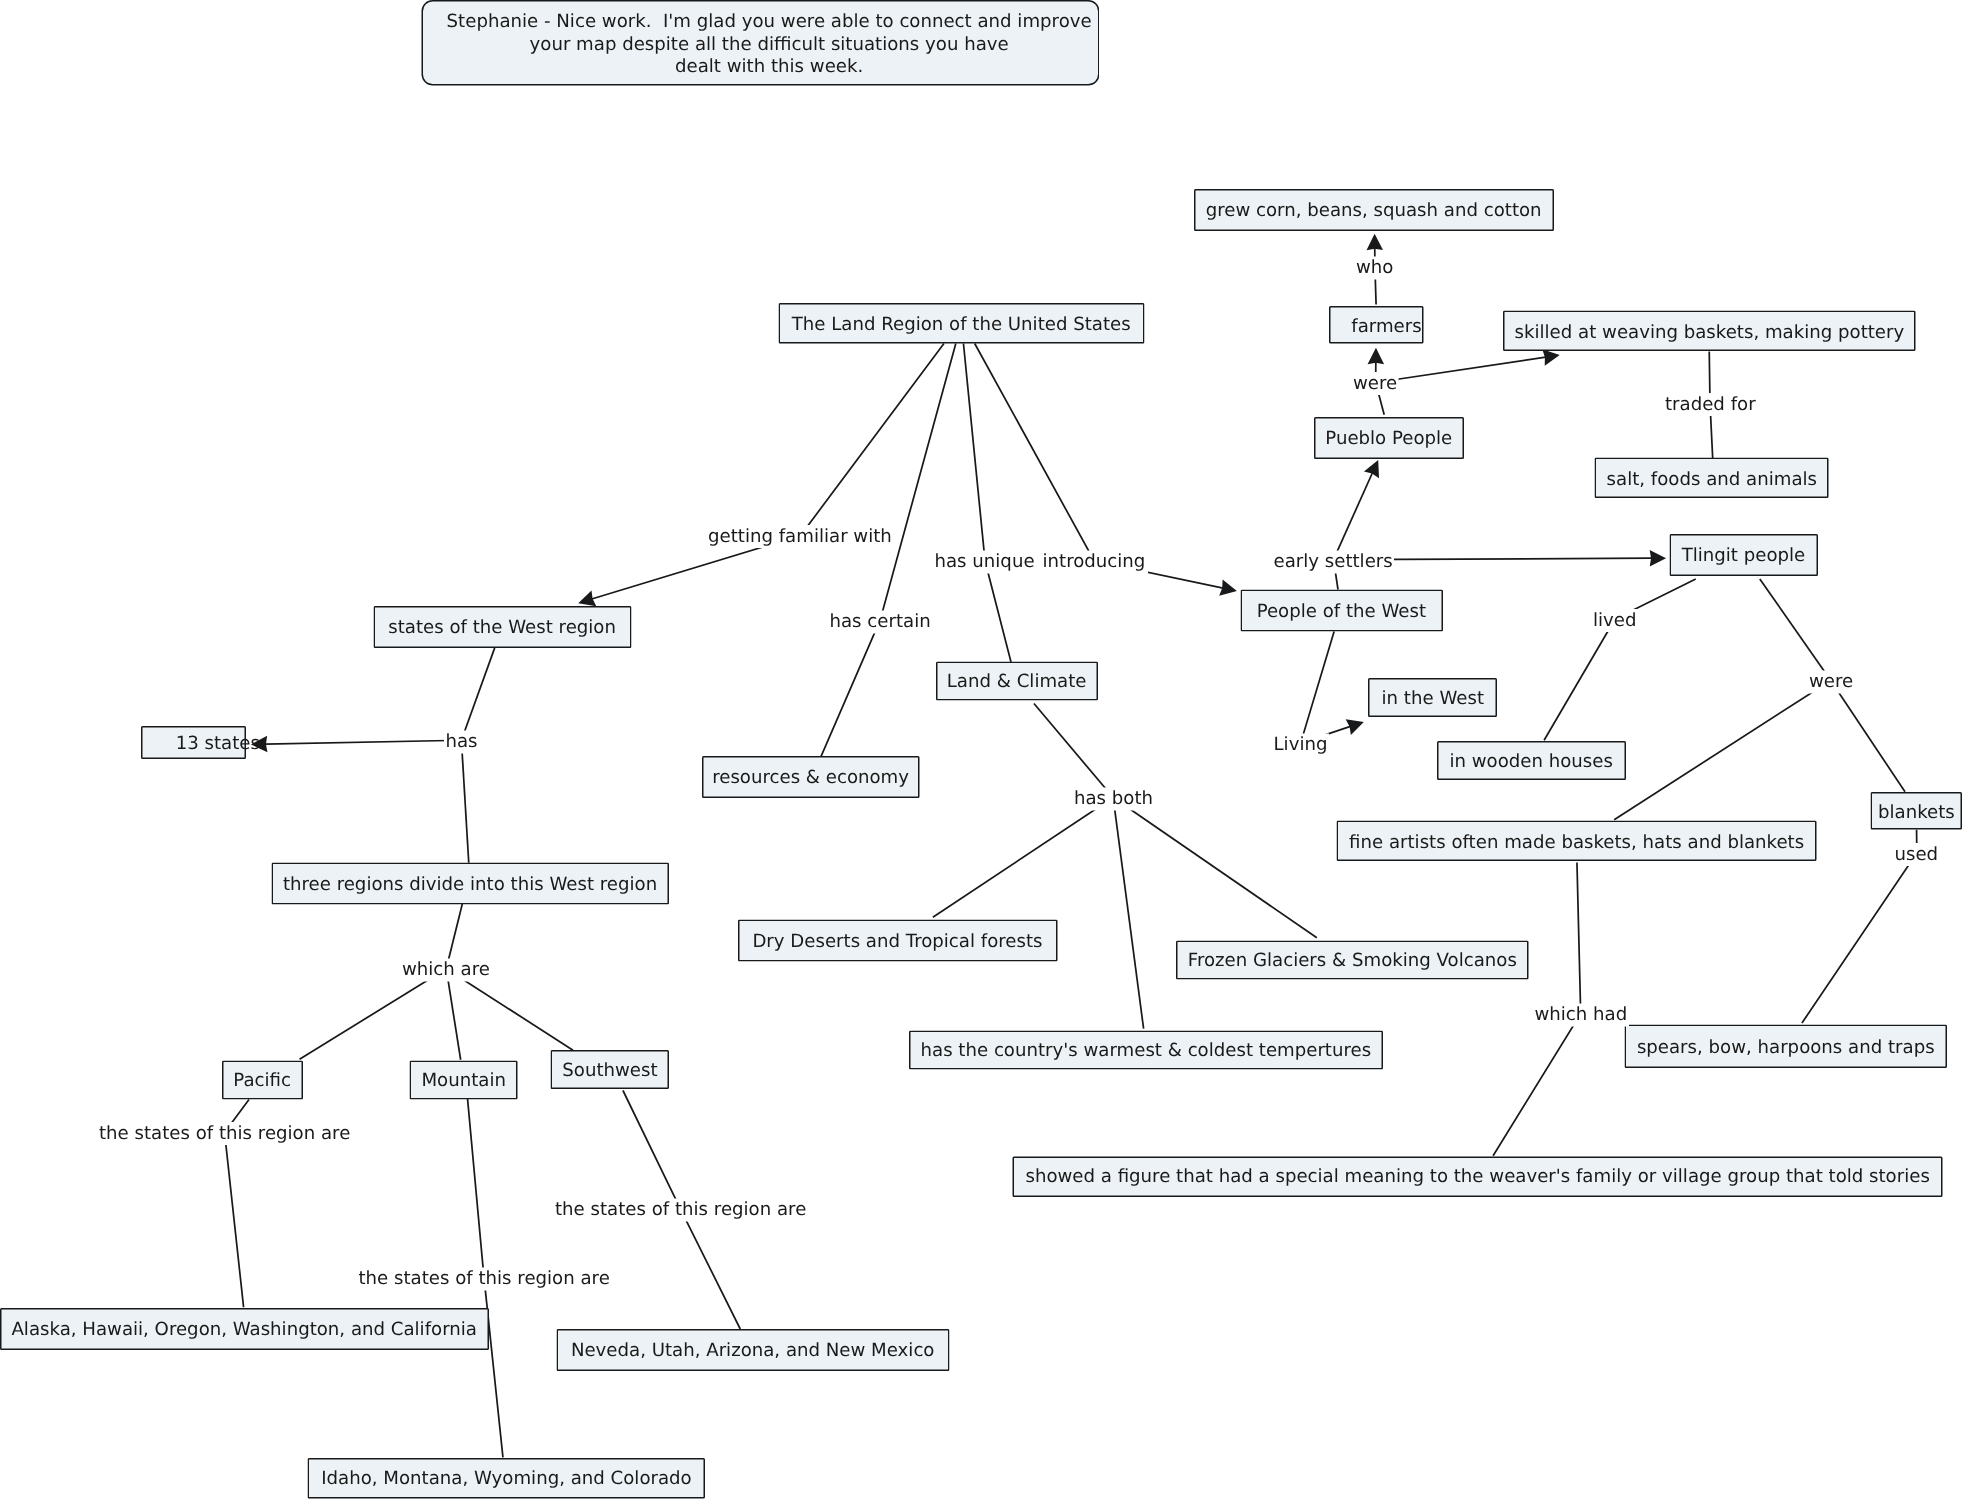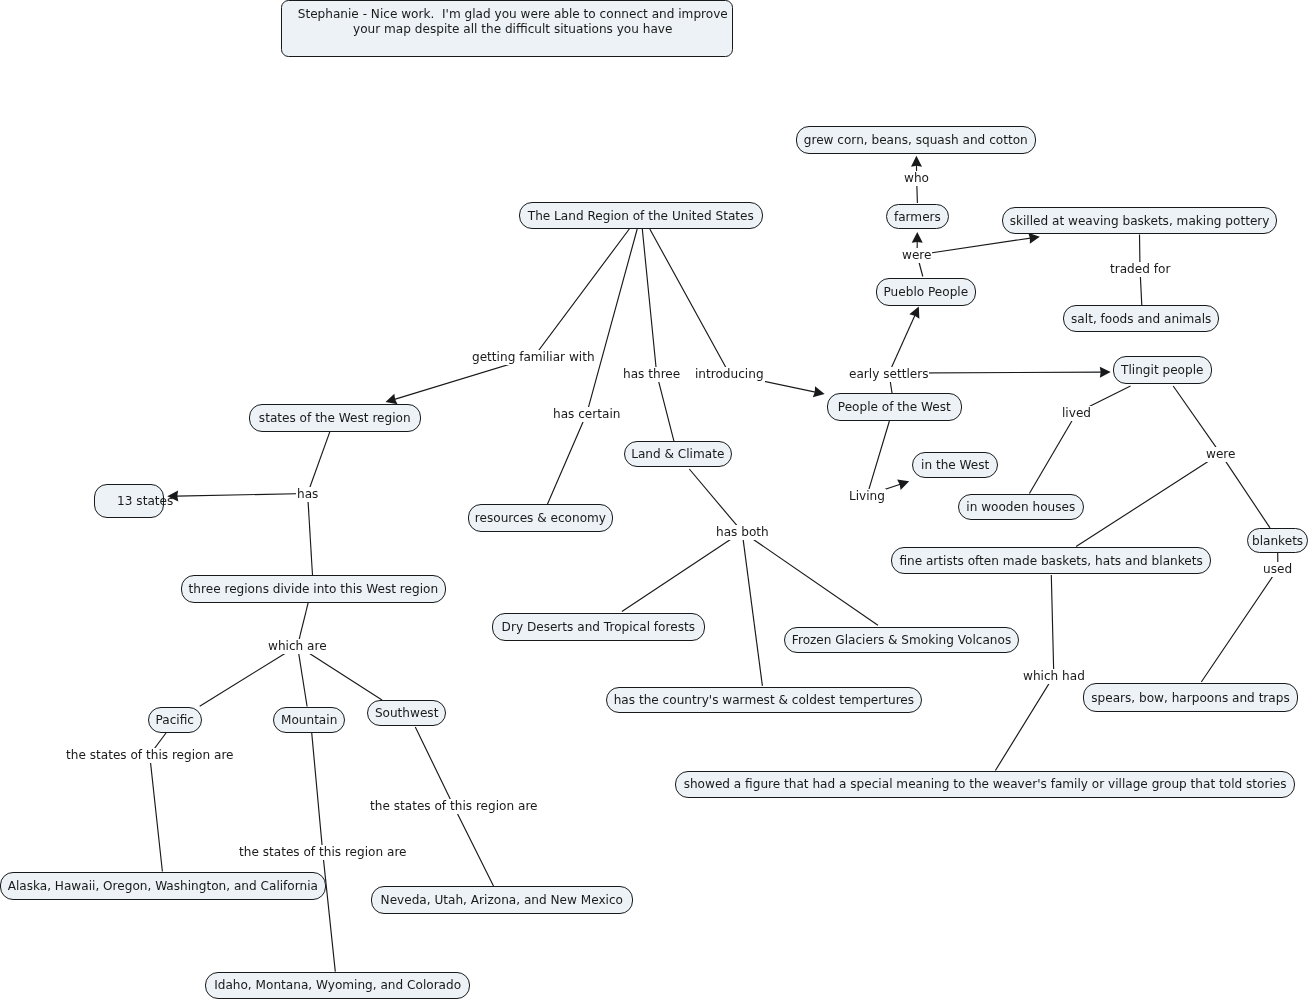--- a/index.html
+++ b/index.html
@@ -12,21 +12,21 @@
     color:#1a1a1a;
     overflow:hidden;
   }
   #canvas { position:relative; width:1312px; height:1002px; background:#ffffff; }
   #edge-layer { position:absolute; left:0; top:0; width:1312px; height:1002px; }
   .node {
     position:absolute;
     box-sizing:border-box;
     background:#ecf2f5;
     border:1.5px solid #17191a;
-    border-radius:13px;
+    border-radius:1px;
     display:flex;
     align-items:center;
     justify-content:center;
     white-space:nowrap;
     line-height:12px;
     will-change:transform;
   }
   .comment {
     position:absolute;
     box-sizing:border-box;
@@ -94,28 +94,29 @@
       <polyline points="297.50,645.80 199.70,706.20" fill="none" stroke="#17191a" stroke-width="1.15"></polyline>
       <polyline points="297.50,645.80 307.10,706.50" fill="none" stroke="#17191a" stroke-width="1.15"></polyline>
       <polyline points="297.50,645.80 382.00,700.10" fill="none" stroke="#17191a" stroke-width="1.15"></polyline>
       <polyline points="166.00,733.00 149.70,755.00 162.40,871.50" fill="none" stroke="#17191a" stroke-width="1.15"></polyline>
       <polyline points="415.30,727.00 453.50,805.70 493.50,886.00" fill="none" stroke="#17191a" stroke-width="1.15"></polyline>
       <polyline points="311.70,732.60 322.60,851.10 335.30,971.60" fill="none" stroke="#17191a" stroke-width="1.15"></polyline>
     </svg>
   <div class="comment" style="left:281.2px;top:-0.2px;width:451.5px;height:56.6px;">
     <div>Stephanie - Nice work.  I'm glad you were able to connect and improve</div>
     <div>your map despite all the difficult situations you have</div>
+    <div>dealt with this week.</div>
   </div>
   <div class="node" style="left:796.0px;top:126.0px;width:239.5px;height:28px;">
       <span>grew corn, beans, squash and cotton</span>
     </div>
   <div class="node" style="left:519.4px;top:202.0px;width:243.6px;height:27px;">
       <span>The Land Region of the United States</span>
     </div>
-  <div class="node" style="left:885.5px;top:204.3px;width:62.8px;height:25px;">
+  <div class="node" style="left:885.5px;top:204.3px;width:62.8px;height:25px;justify-content:flex-end;">
       <span>farmers</span>
     </div>
   <div class="node" style="left:1001.5px;top:207.0px;width:275.2px;height:27.4px;">
       <span>skilled at weaving baskets, making pottery</span>
     </div>
   <div class="node" style="left:875.9px;top:277.6px;width:99.7px;height:27.5px;">
       <span>Pueblo People</span>
     </div>
   <div class="node" style="left:1063.4px;top:305.4px;width:156.4px;height:27.1px;">
       <span>salt, foods and animals</span>
@@ -128,21 +129,21 @@
     </div>
   <div class="node" style="left:248.8px;top:404.3px;width:171.5px;height:27.6px;">
       <span>states of the West region</span>
     </div>
   <div class="node" style="left:623.7px;top:441.3px;width:107.5px;height:26px;">
       <span>Land &amp; Climate</span>
     </div>
   <div class="node" style="left:911.9px;top:452.0px;width:86.4px;height:26px;">
       <span>in the West</span>
     </div>
-  <div class="node" style="left:93.6px;top:484.0px;width:70.4px;height:34px;padding-left:32px;">
+  <div class="node" style="left:93.6px;top:484.0px;width:70.4px;height:22px;padding-left:32px;">
       <span>13 states</span>
     </div>
   <div class="node" style="left:957.5px;top:494.0px;width:125.6px;height:26.1px;">
       <span>in wooden houses</span>
     </div>
   <div class="node" style="left:468.2px;top:504.4px;width:144.8px;height:27.7px;">
       <span>resources &amp; economy</span>
     </div>
   <div class="node" style="left:1247.1px;top:527.9px;width:61.2px;height:25.2px;">
       <span>blankets</span>
@@ -183,21 +184,21 @@
   <div class="node" style="left:371.2px;top:886.2px;width:261.6px;height:27.6px;">
       <span>Neveda, Utah, Arizona, and New Mexico</span>
     </div>
   <div class="node" style="left:204.7px;top:972.0px;width:265.3px;height:26.7px;text-align:right;">
       <span>Idaho, Montana, Wyoming, and Colorado</span>
     </div>
   <div class="linklabel" style="left:903.1px;top:170.9px;"><span>who</span></div>
   <div class="linklabel" style="left:901.4px;top:248.4px;"><span>were</span></div>
   <div class="linklabel" style="left:1108.8px;top:262.2px;"><span>traded for</span></div>
   <div class="linklabel" style="left:471.4px;top:350.4px;"><span>getting familiar with</span></div>
-  <div class="linklabel" style="left:622.3px;top:367.4px;"><span>has three</span></div>
+  <div class="linklabel" style="left:622.3px;top:367.4px;"><span>has unique</span></div>
   <div class="linklabel" style="left:694.2px;top:367.4px;"><span>introducing</span></div>
   <div class="linklabel" style="left:848.3px;top:366.5px;"><span>early settlers</span></div>
   <div class="linklabel" style="left:552.1px;top:406.7px;"><span>has certain</span></div>
   <div class="linklabel" style="left:1061.2px;top:406.1px;"><span>lived</span></div>
   <div class="linklabel" style="left:1204.8px;top:447.0px;"><span>were</span></div>
   <div class="linklabel" style="left:295.9px;top:486.9px;"><span>has</span></div>
   <div class="linklabel" style="left:848.1px;top:488.8px;"><span>Living</span></div>
   <div class="linklabel" style="left:714.7px;top:525.1px;"><span>has both</span></div>
   <div class="linklabel" style="left:1262.4px;top:562.1px;"><span>used</span></div>
   <div class="linklabel" style="left:267.2px;top:639.2px;"><span>which are</span></div>

